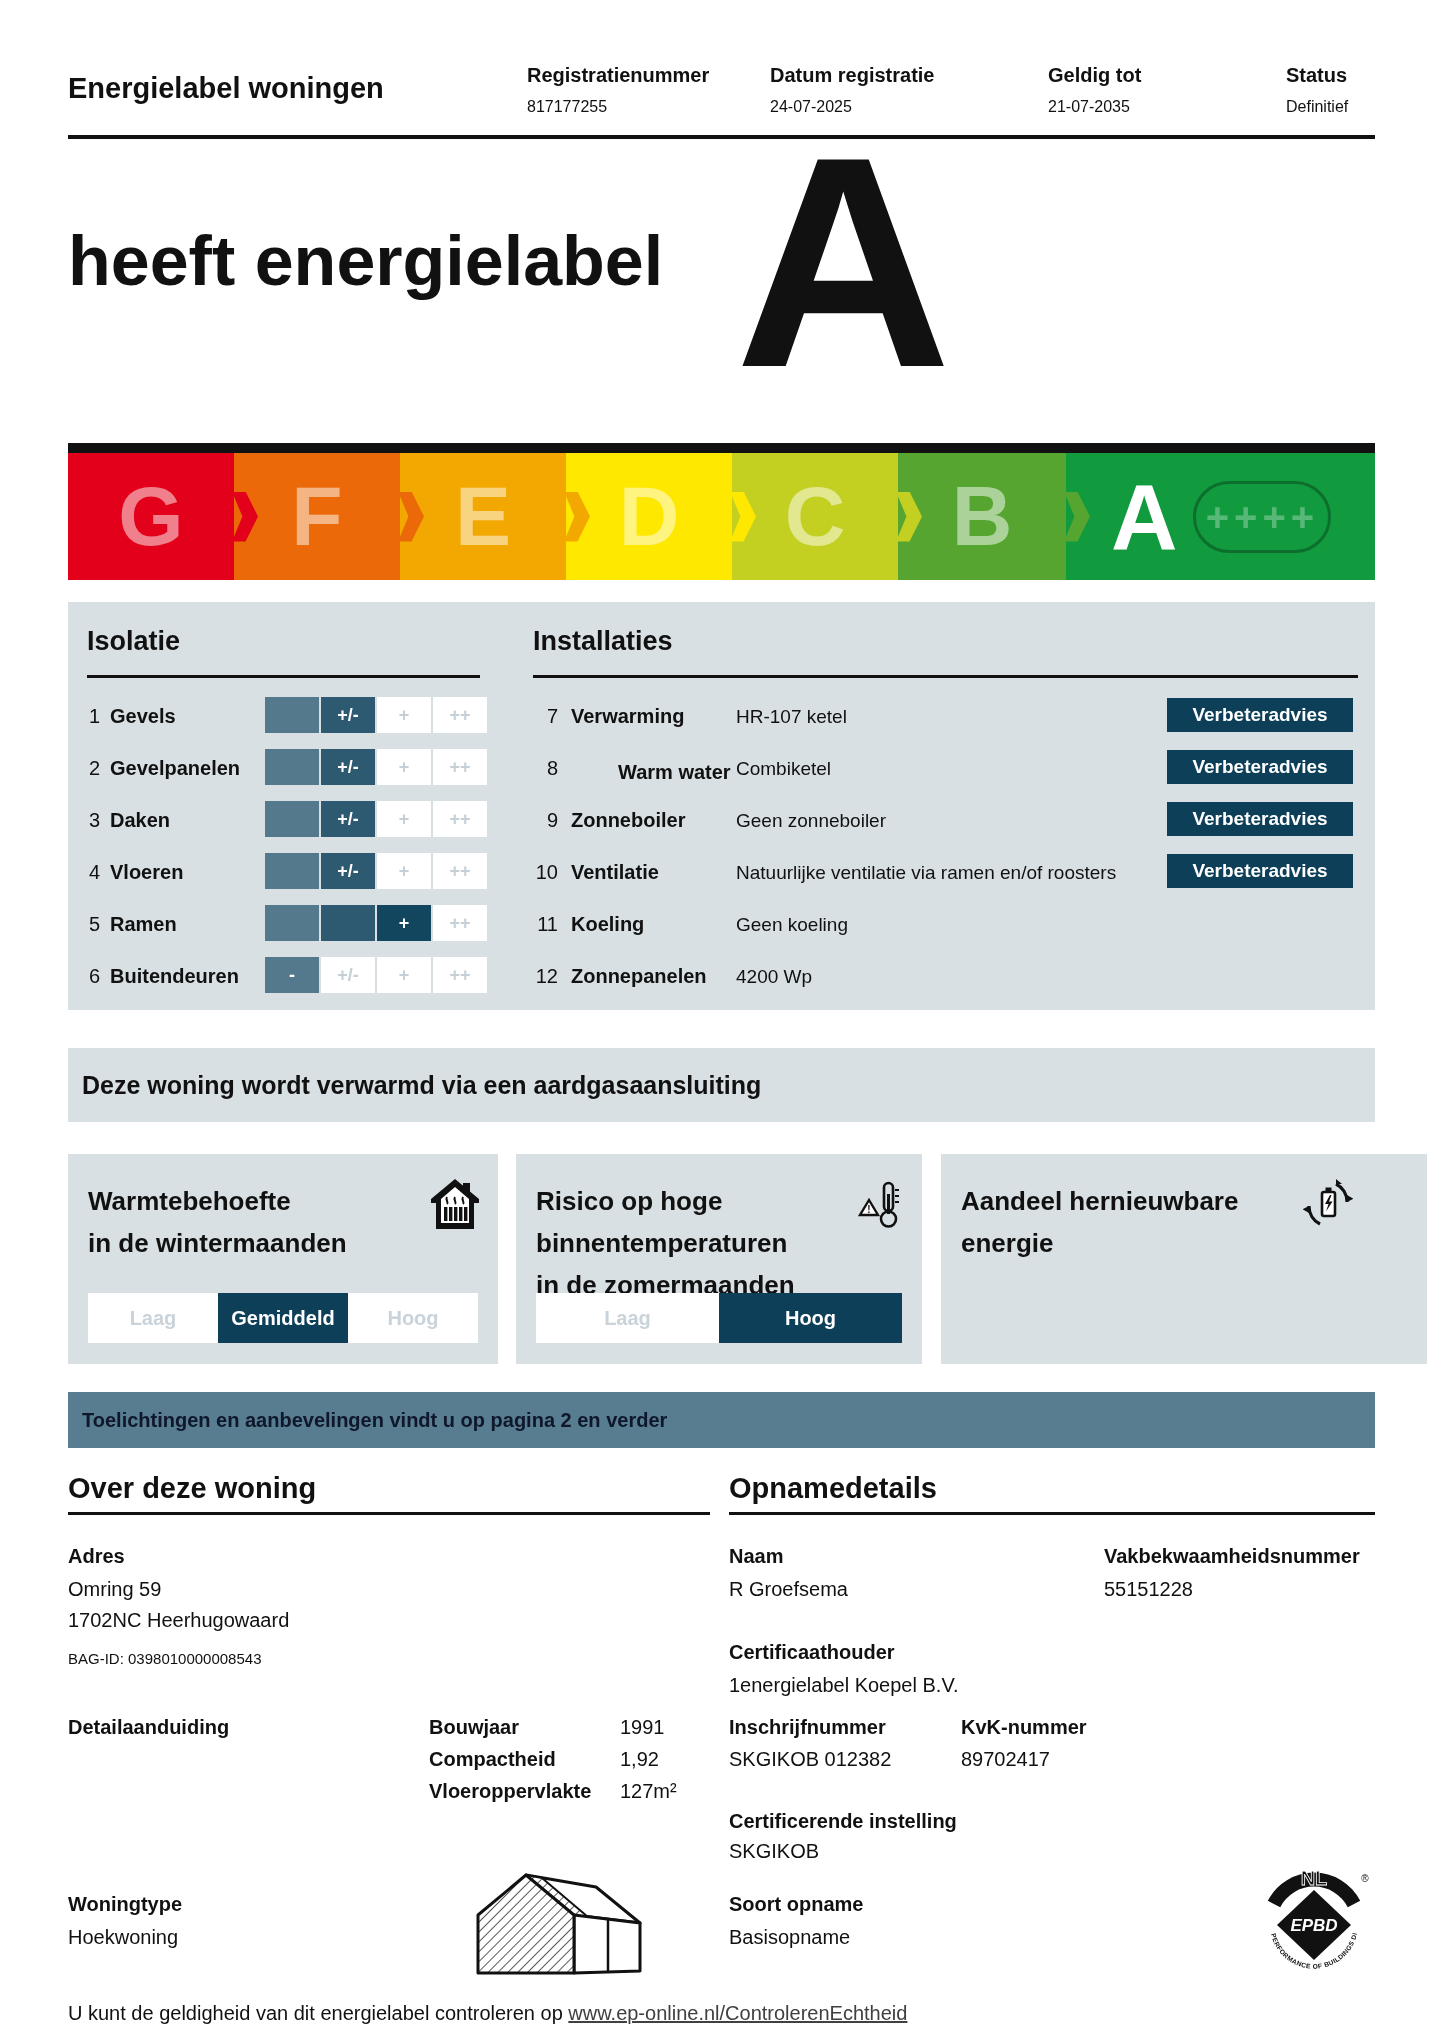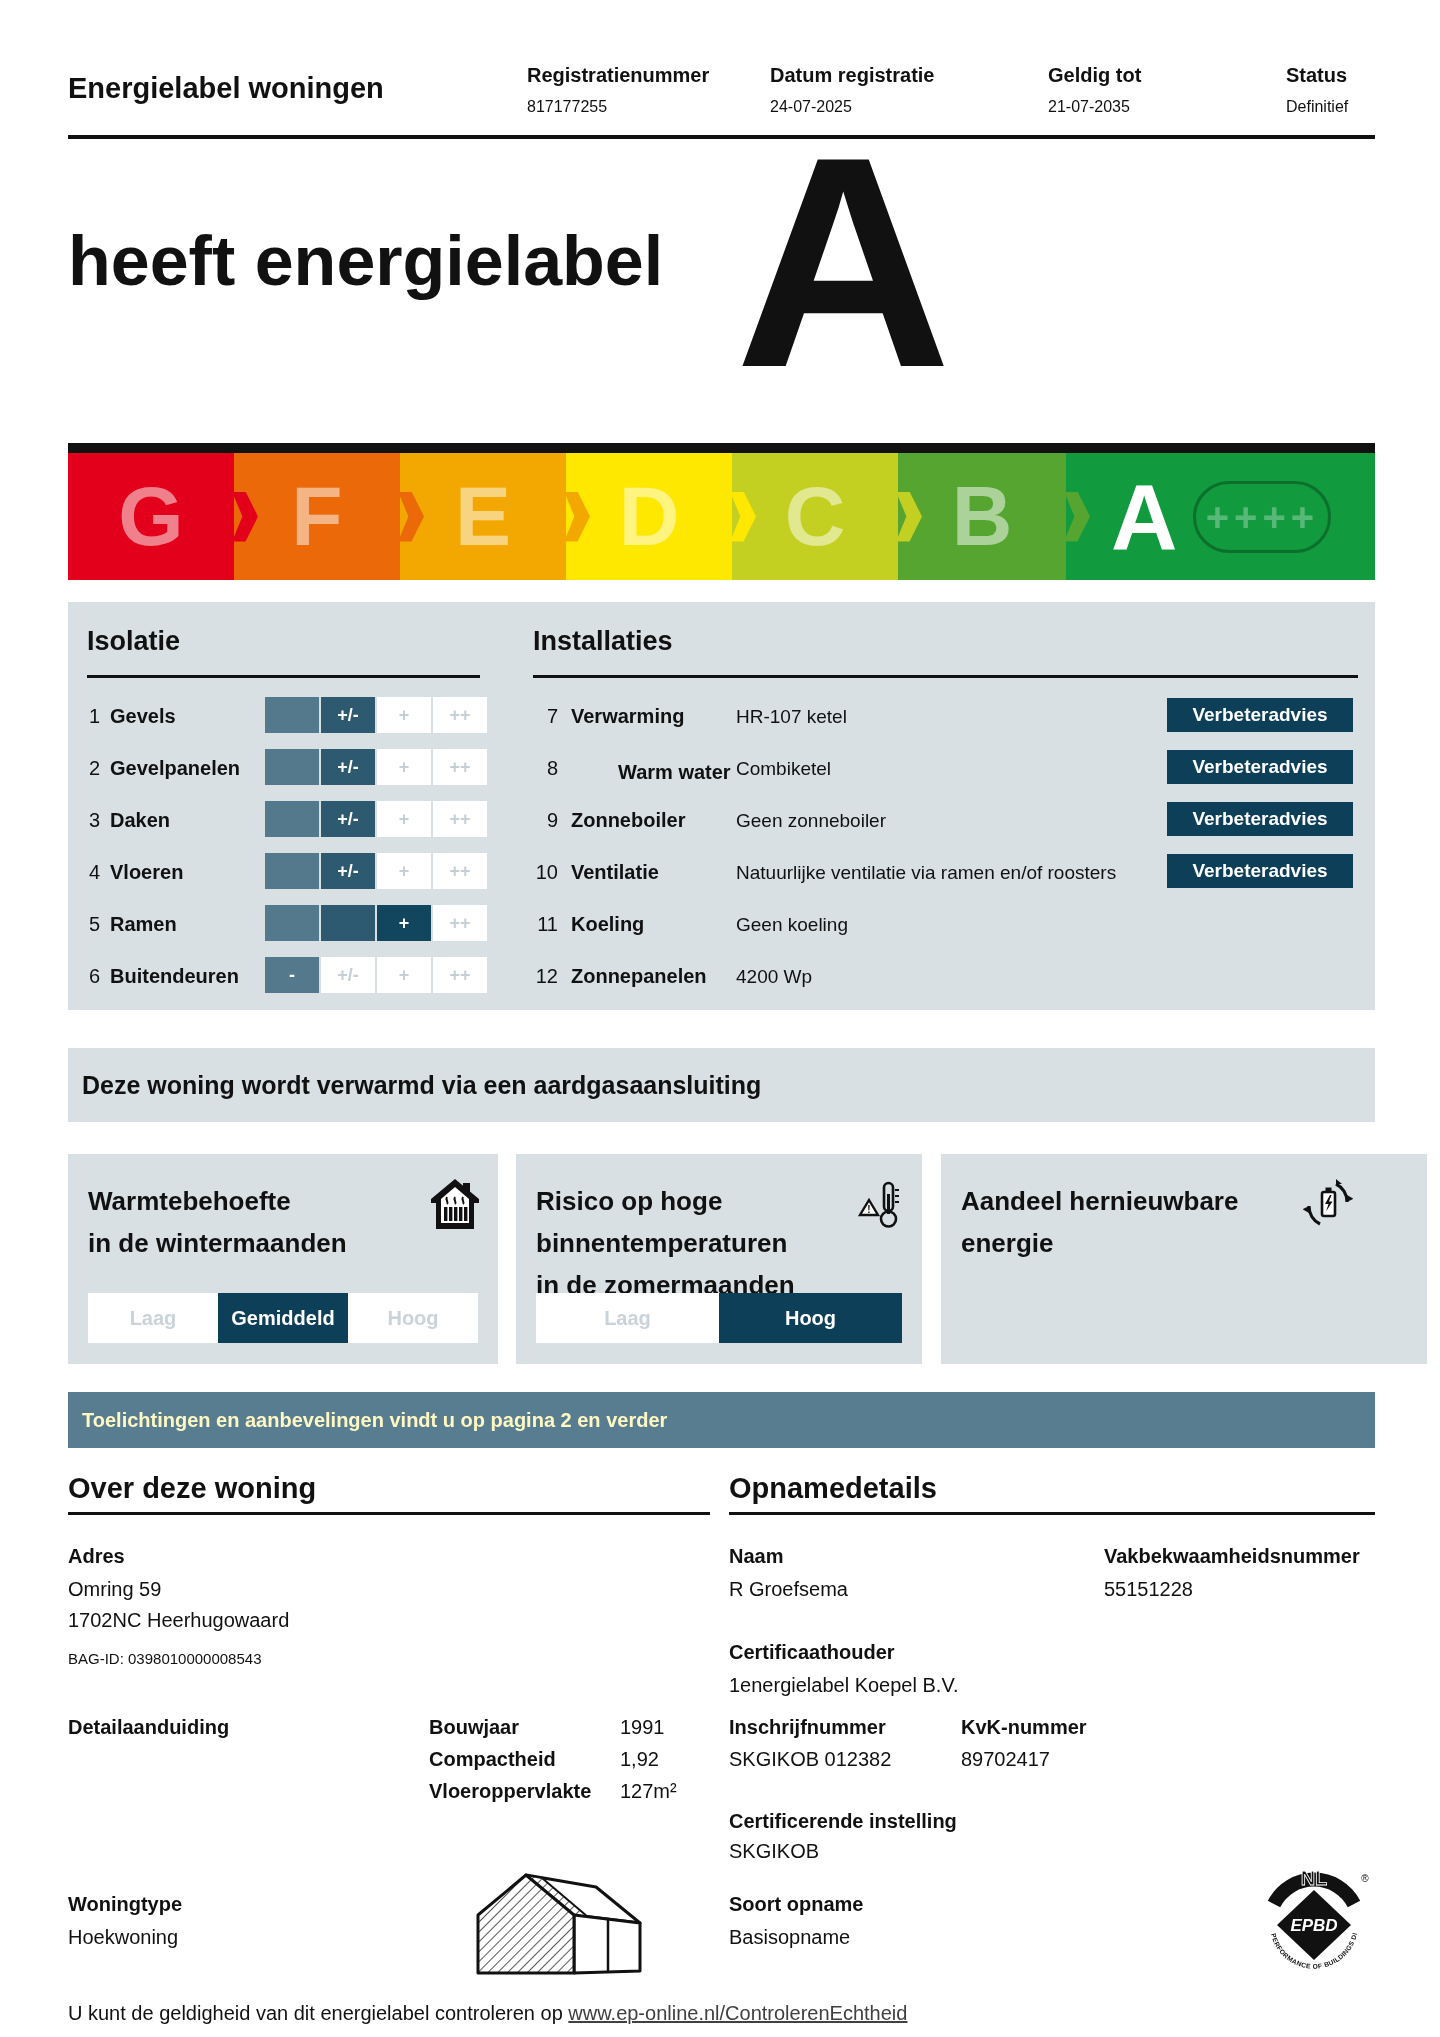--- a/index.html
+++ b/index.html
@@ -51,21 +51,21 @@
   .gray-banner span{font-size:25px;font-weight:bold;}
   .box{background:#d9e0e4;}
   .box-title{font-size:26px;font-weight:bold;line-height:42px;}
   .selector{display:flex;height:50px;}
   .sel-opt{flex:1;display:flex;align-items:center;justify-content:center;
            font-size:20px;font-weight:bold;background:#fff;color:#c9d3d9;}
   .sel-opt.on{background:#0d3f58;color:#fff;}
   .value-bar{background:#fff;height:50px;display:flex;align-items:center;justify-content:center;
              font-size:34px;font-weight:bold;color:#0d3f58;}
   .slate-banner{background:#587c90;display:flex;align-items:center;}
-  .slate-banner span{color:#fef9c3;font-size:20px;font-weight:bold;}
+  .slate-banner span{color:#0f172a;font-size:20px;font-weight:bold;}
   
   .sec-title{font-size:29px;font-weight:bold;}
   .sec-rule{background:#111;height:3px;}
   .f-label{font-size:20px;font-weight:bold;white-space:nowrap;}
   .f-value{font-size:20px;white-space:nowrap;}
   .f-small{font-size:15px;white-space:nowrap;}
   .footer-text{font-size:20px;white-space:nowrap;}
   .footer-text a{color:#404040;}
   svg text{font-family:"Liberation Sans", sans-serif;}
 </style>

